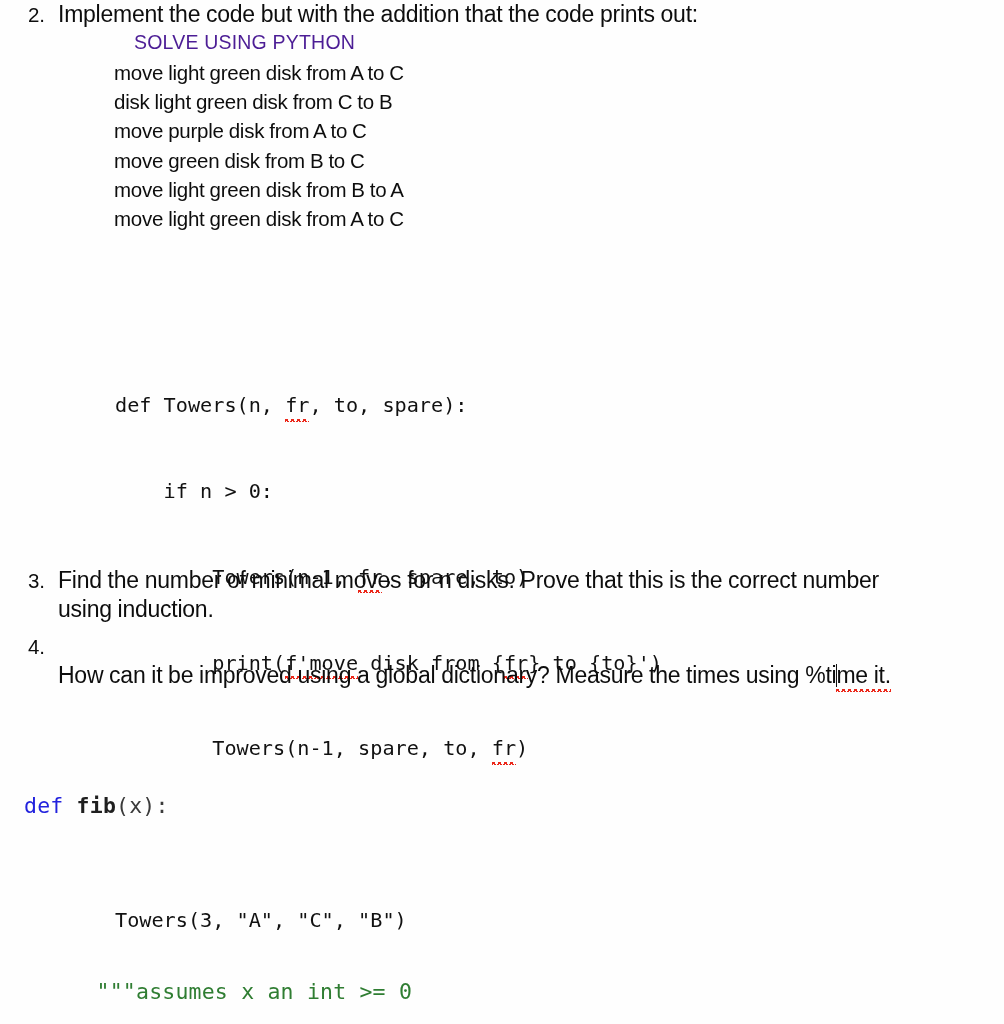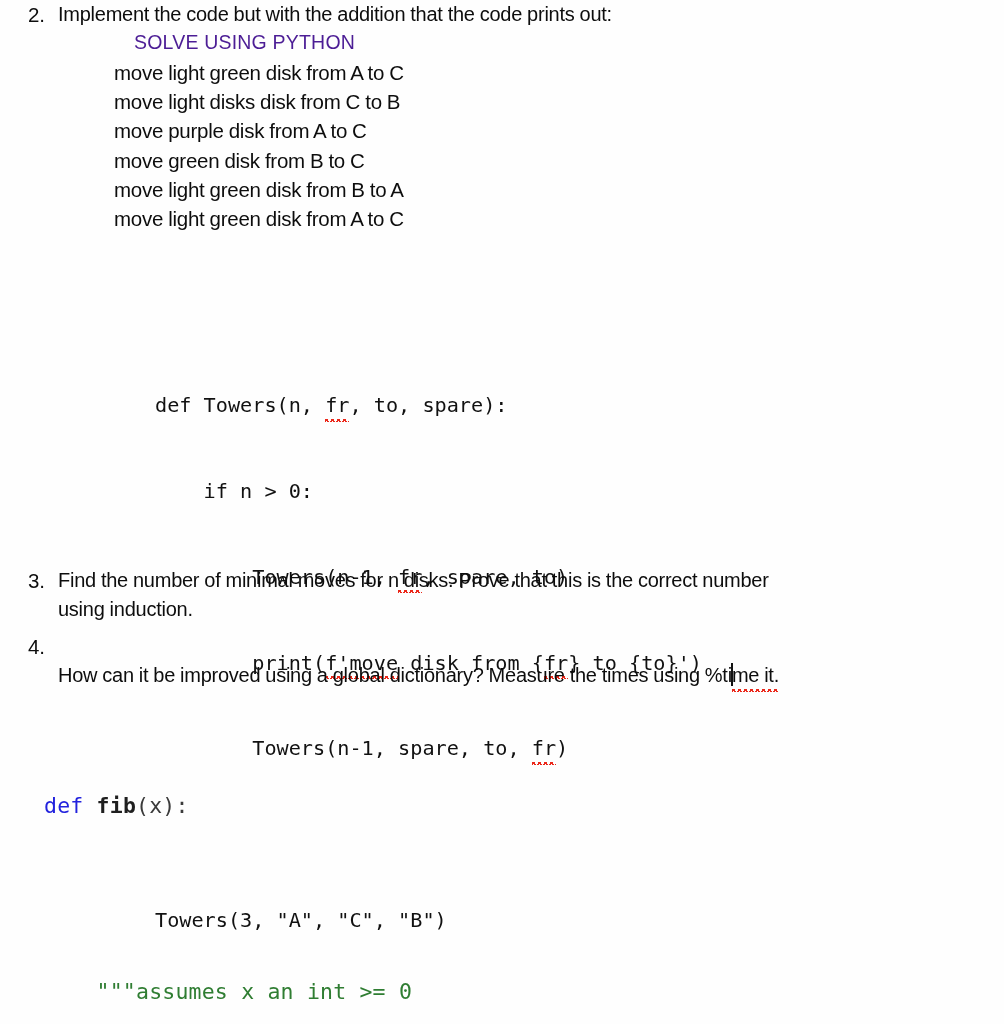--- a/index.html
+++ b/index.html
@@ -33,21 +33,21 @@
   .li .num {
     width: 30px;
     flex: 0 0 30px;
     text-align: left;
     font-size: 20.5px;
     line-height: 29px;
     font-weight: 400;
     letter-spacing: -0.1px;
   }
   .li .body {
-    font-size: 20px;
+    font-size: 23px;
     line-height: 29px;
     letter-spacing: -0.25px;
     word-spacing: -0.3px;
   }
 
   
   .solve-note {
     position: absolute;
     left: 134px;
     top: 29px;
@@ -76,21 +76,20 @@
   .code-mono {
     position: absolute;
     left: 115px;
     top: 334px;
     font-family: "DejaVu Sans Mono", monospace;
     font-size: 20.2px;
     line-height: 28.6px;
     color: #111111;
     white-space: pre;
     letter-spacing: 0px;
-    margin-left: 40px;
   }
   .code-mono .ln { white-space: pre; height: 28.6px; }
 
   
   .sq {
     position: relative;
     display: inline-block;
   }
   .sq::after {
     content: "";
@@ -163,21 +162,21 @@
 
   <div class="li" style="left:28px; top:0px; width:940px;">
     <div class="num">2.</div>
     <div class="body">Implement the code but with the addition that the code prints out:</div>
   </div>
 
   <div class="solve-note">SOLVE USING PYTHON</div>
 
   <div class="moves">
     <div class="move-line">move light green disk from A to C</div>
-    <div class="move-line">move light disks disk from C to B</div>
+    <div class="move-line">disk light green disk from C to B</div>
     <div class="move-line">move purple disk from A to C</div>
     <div class="move-line">move green disk from B to C</div>
     <div class="move-line">move light green disk from B to A</div>
     <div class="move-line">move light green disk from A to C</div>
   </div>
 
   <div class="code-mono">
     <div class="ln"><span>def Towers(n, </span><span class="sq"><span>fr</span></span><span>, to, spare):</span></div>
     <div class="ln"><span>    if n &gt; 0:</span></div>
     <div class="ln"><span>        Towers(n-1, </span><span class="sq"><span>fr</span></span><span>, spare, to)</span></div>
@@ -196,21 +195,21 @@
   </div>
 
   <div class="li" style="left:28px; top:632px; width:960px; display:block;">
     <div style="display:flex;">
       <div class="num">4.</div>
     </div>
     <div class="body" style="margin-left:30px; white-space:nowrap;"><span>How can it be improved using a global dictionary? Measure the times using %ti</span><span class="caret"></span><span class="sq" style="margin-left:0;"><span>me it.</span></span></div>
   </div>
 
   <div class="code-hl">
-    <div class="hl" style="padding-left:44px;"><span class="kw">def</span><span class="pl"> </span><span class="fn">fib</span><span class="pl">(x):</span></div>
+    <div class="hl" style="padding-left:24px;"><span class="kw">def</span><span class="pl"> </span><span class="fn">fib</span><span class="pl">(x):</span></div>
 
     <div class="hl" style="padding-left:44px;"><span class="pl">    </span><span class="str">"""assumes x an int &gt;= 0</span></div>
 
     
 
     
 
     
 
     

